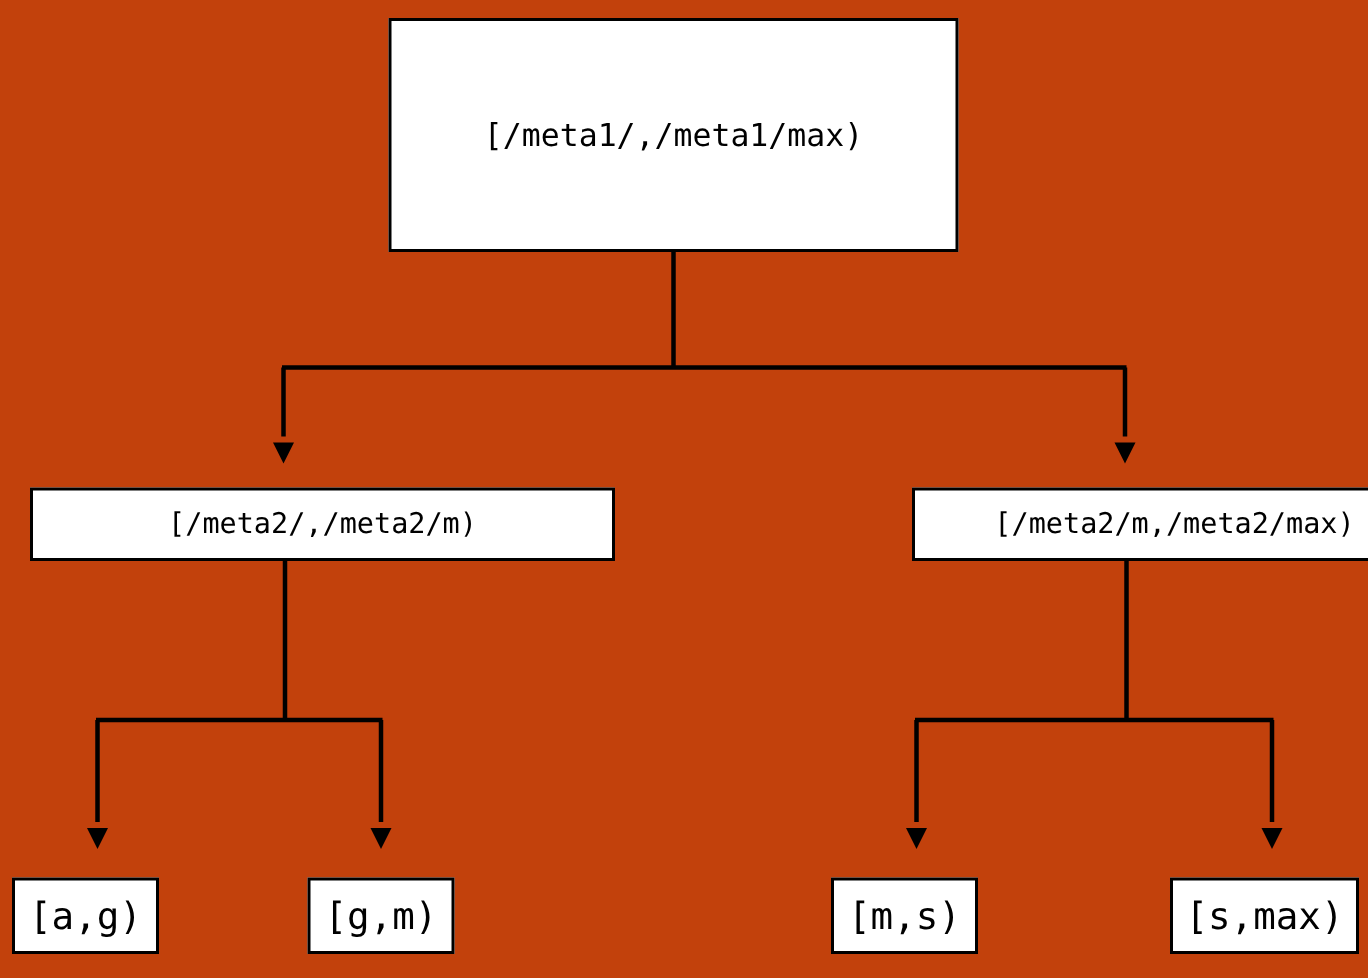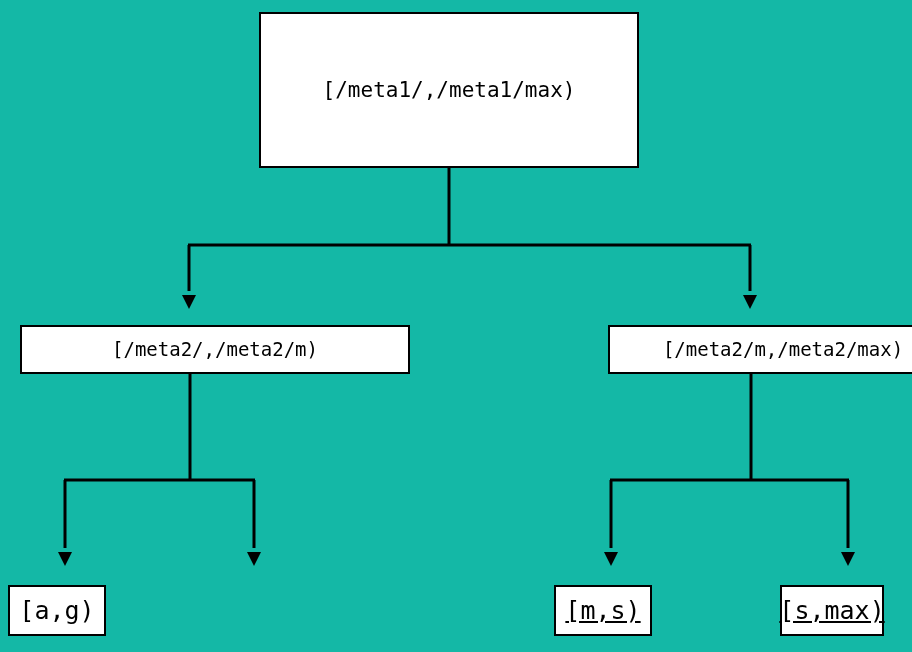--- a/index.html
+++ b/index.html
@@ -8,21 +8,21 @@
     padding: 0;
     background: #ffffff;
   }
   body {
     font-family: "DejaVu Sans Mono", "Liberation Mono", monospace;
   }
   #diagram-root {
     position: relative;
     width: 912px;
     height: 652px;
-    background: #14b8a6;
+    background: #c2410c;
     overflow: hidden;
     text-align: center;
   }
   #edge-layer {
     position: absolute;
     left: 0;
     top: 0;
     width: 912px;
     height: 652px;
   }
@@ -59,22 +59,22 @@
     height: 49px;
     font-size: 19px;
   }
   .node-leaf {
     top: 585px;
     height: 51px;
     font-size: 25px;
   }
   .leaf-ag    { left: 8px;   width: 98px; }
   .leaf-gm    { left: 205px; width: 98px; }
-  .leaf-ms    { left: 554px; width: 98px; text-decoration: underline; }
-  .leaf-smax  { left: 780px; width: 104px; text-decoration: underline; }
+  .leaf-ms    { left: 554px; width: 98px; }
+  .leaf-smax  { left: 780px; width: 126px; }
 </style>
 </head>
 <body>
 
 <div id="diagram-root">
 
   <svg id="edge-layer" viewBox="0 0 912 652" width="912" height="652" xmlns="http://www.w3.org/2000/svg">
 
     <g>
       <line x1="449" y1="168" x2="449" y2="245" stroke="#000000" stroke-width="3"></line>
@@ -113,20 +113,23 @@
   </div>
 
   <div class="node-box node-mid-right">
     <span>[/meta2/m,/meta2/max)</span>
   </div>
 
   <div class="node-box node-leaf leaf-ag">
     <span>[a,g)</span>
   </div>
 
+  <div class="node-box node-leaf leaf-gm">
+    <span>[g,m)</span>
+  </div>
 
   <div class="node-box node-leaf leaf-ms">
     <span>[m,s)</span>
   </div>
 
   <div class="node-box node-leaf leaf-smax">
     <span>[s,max)</span>
   </div>
 
 </div>

